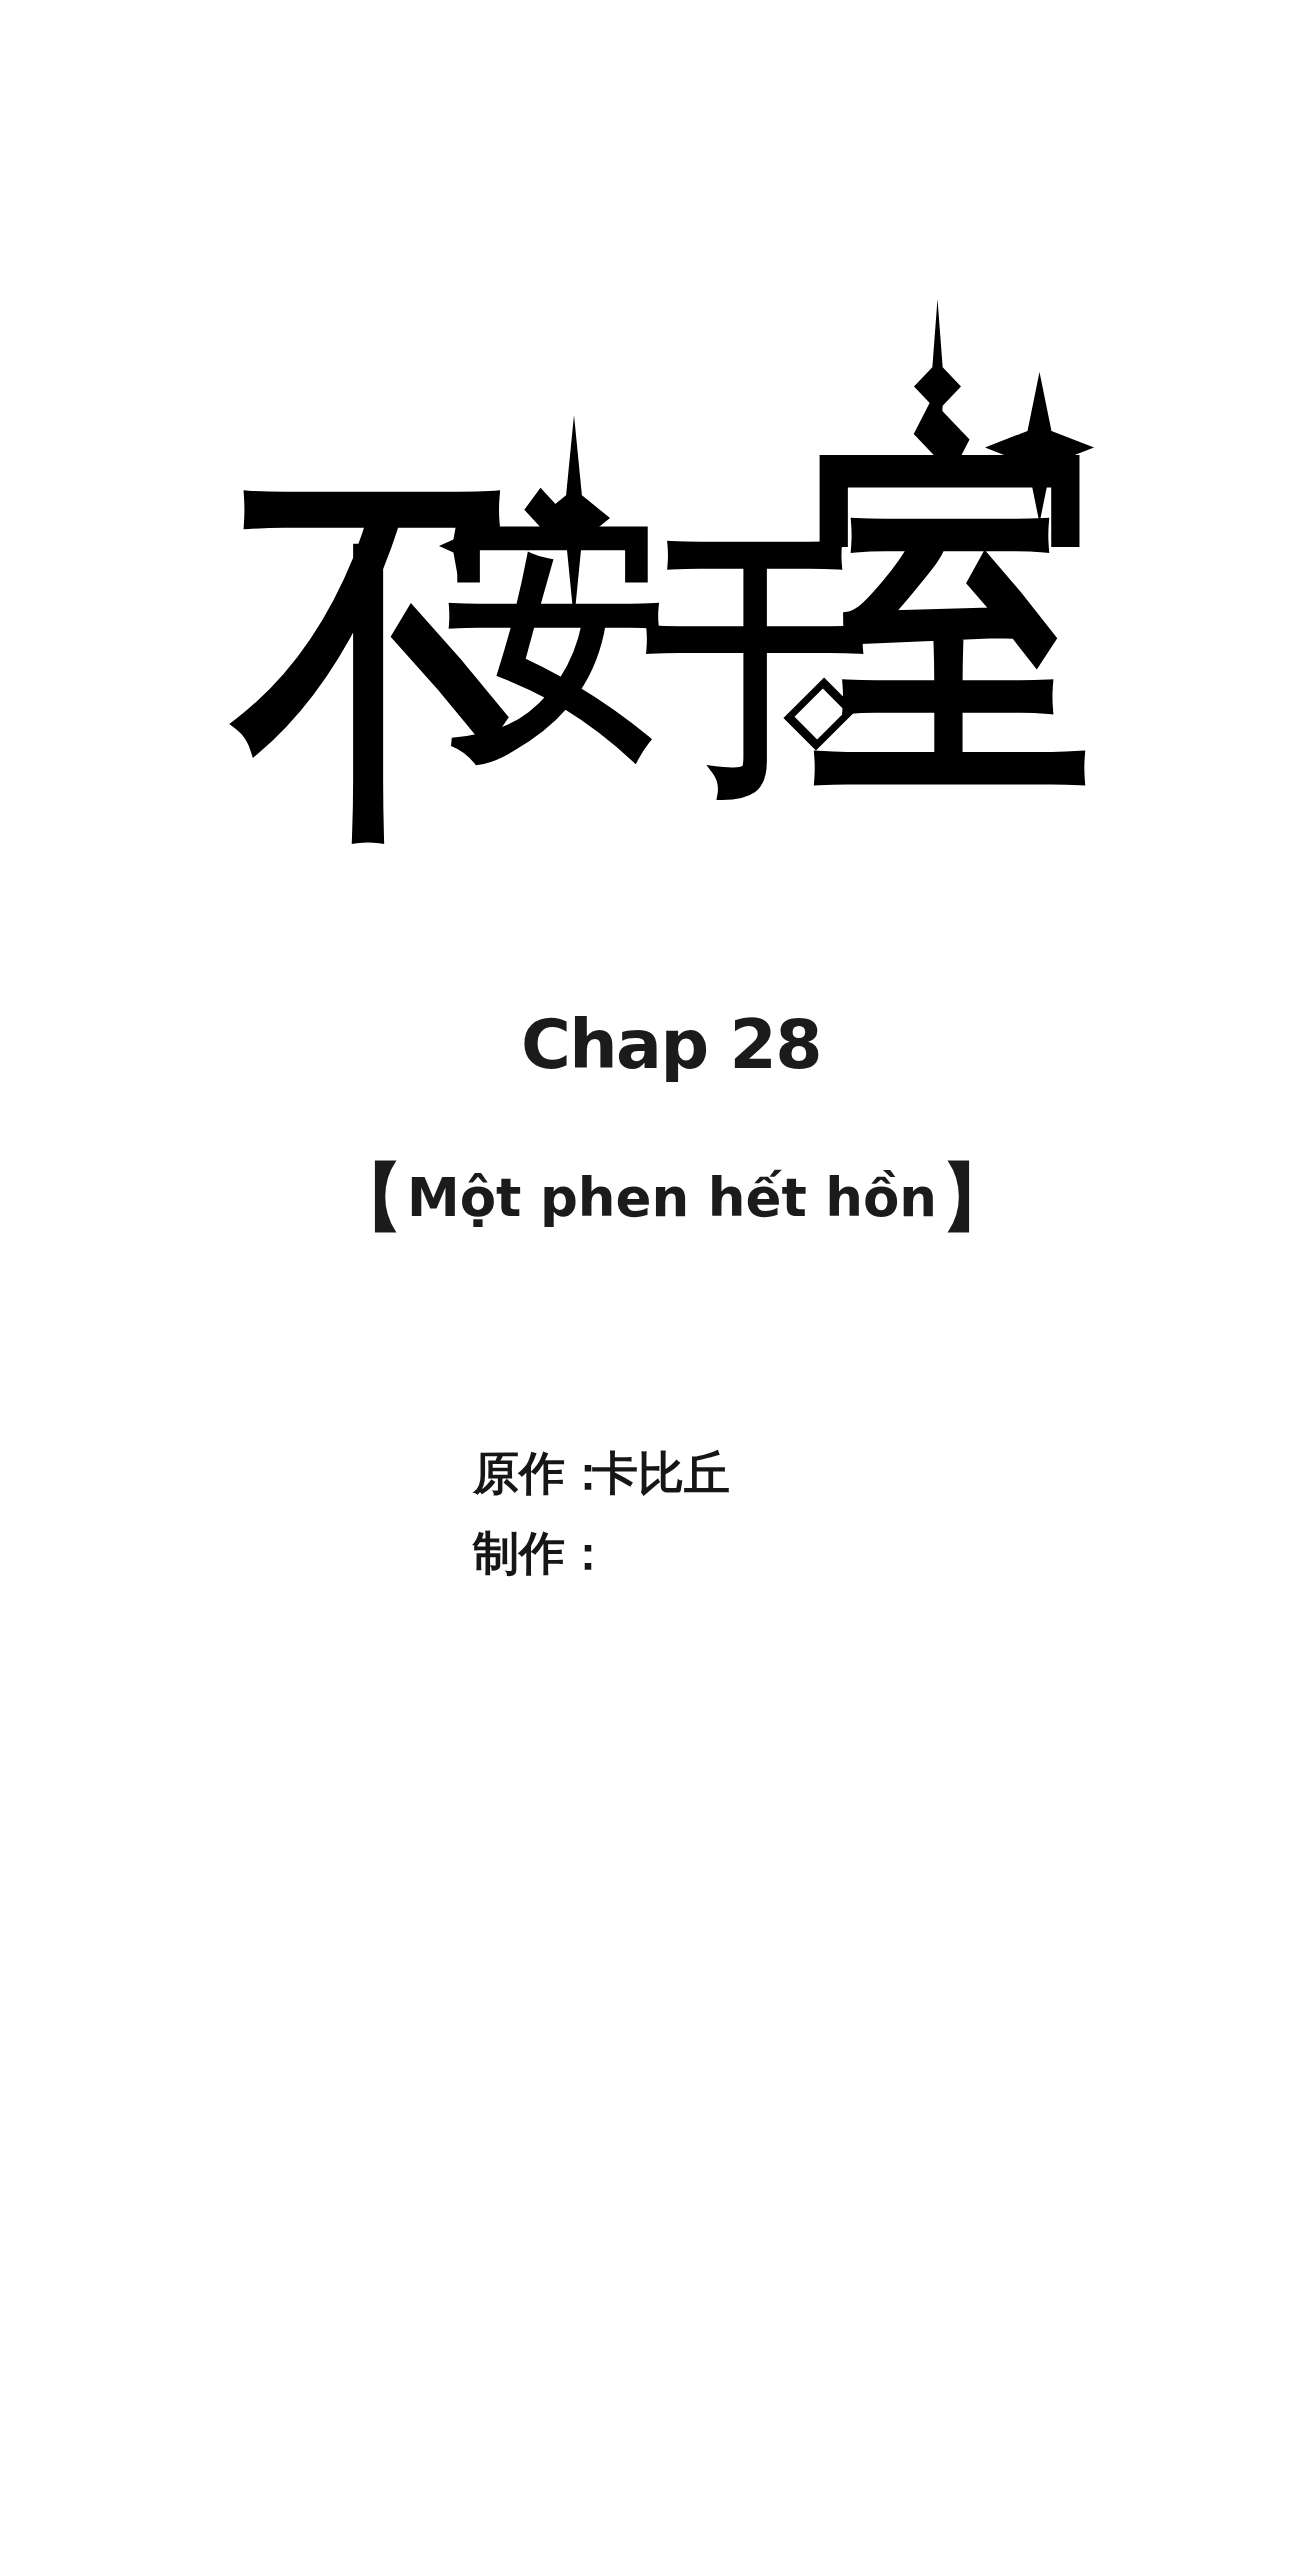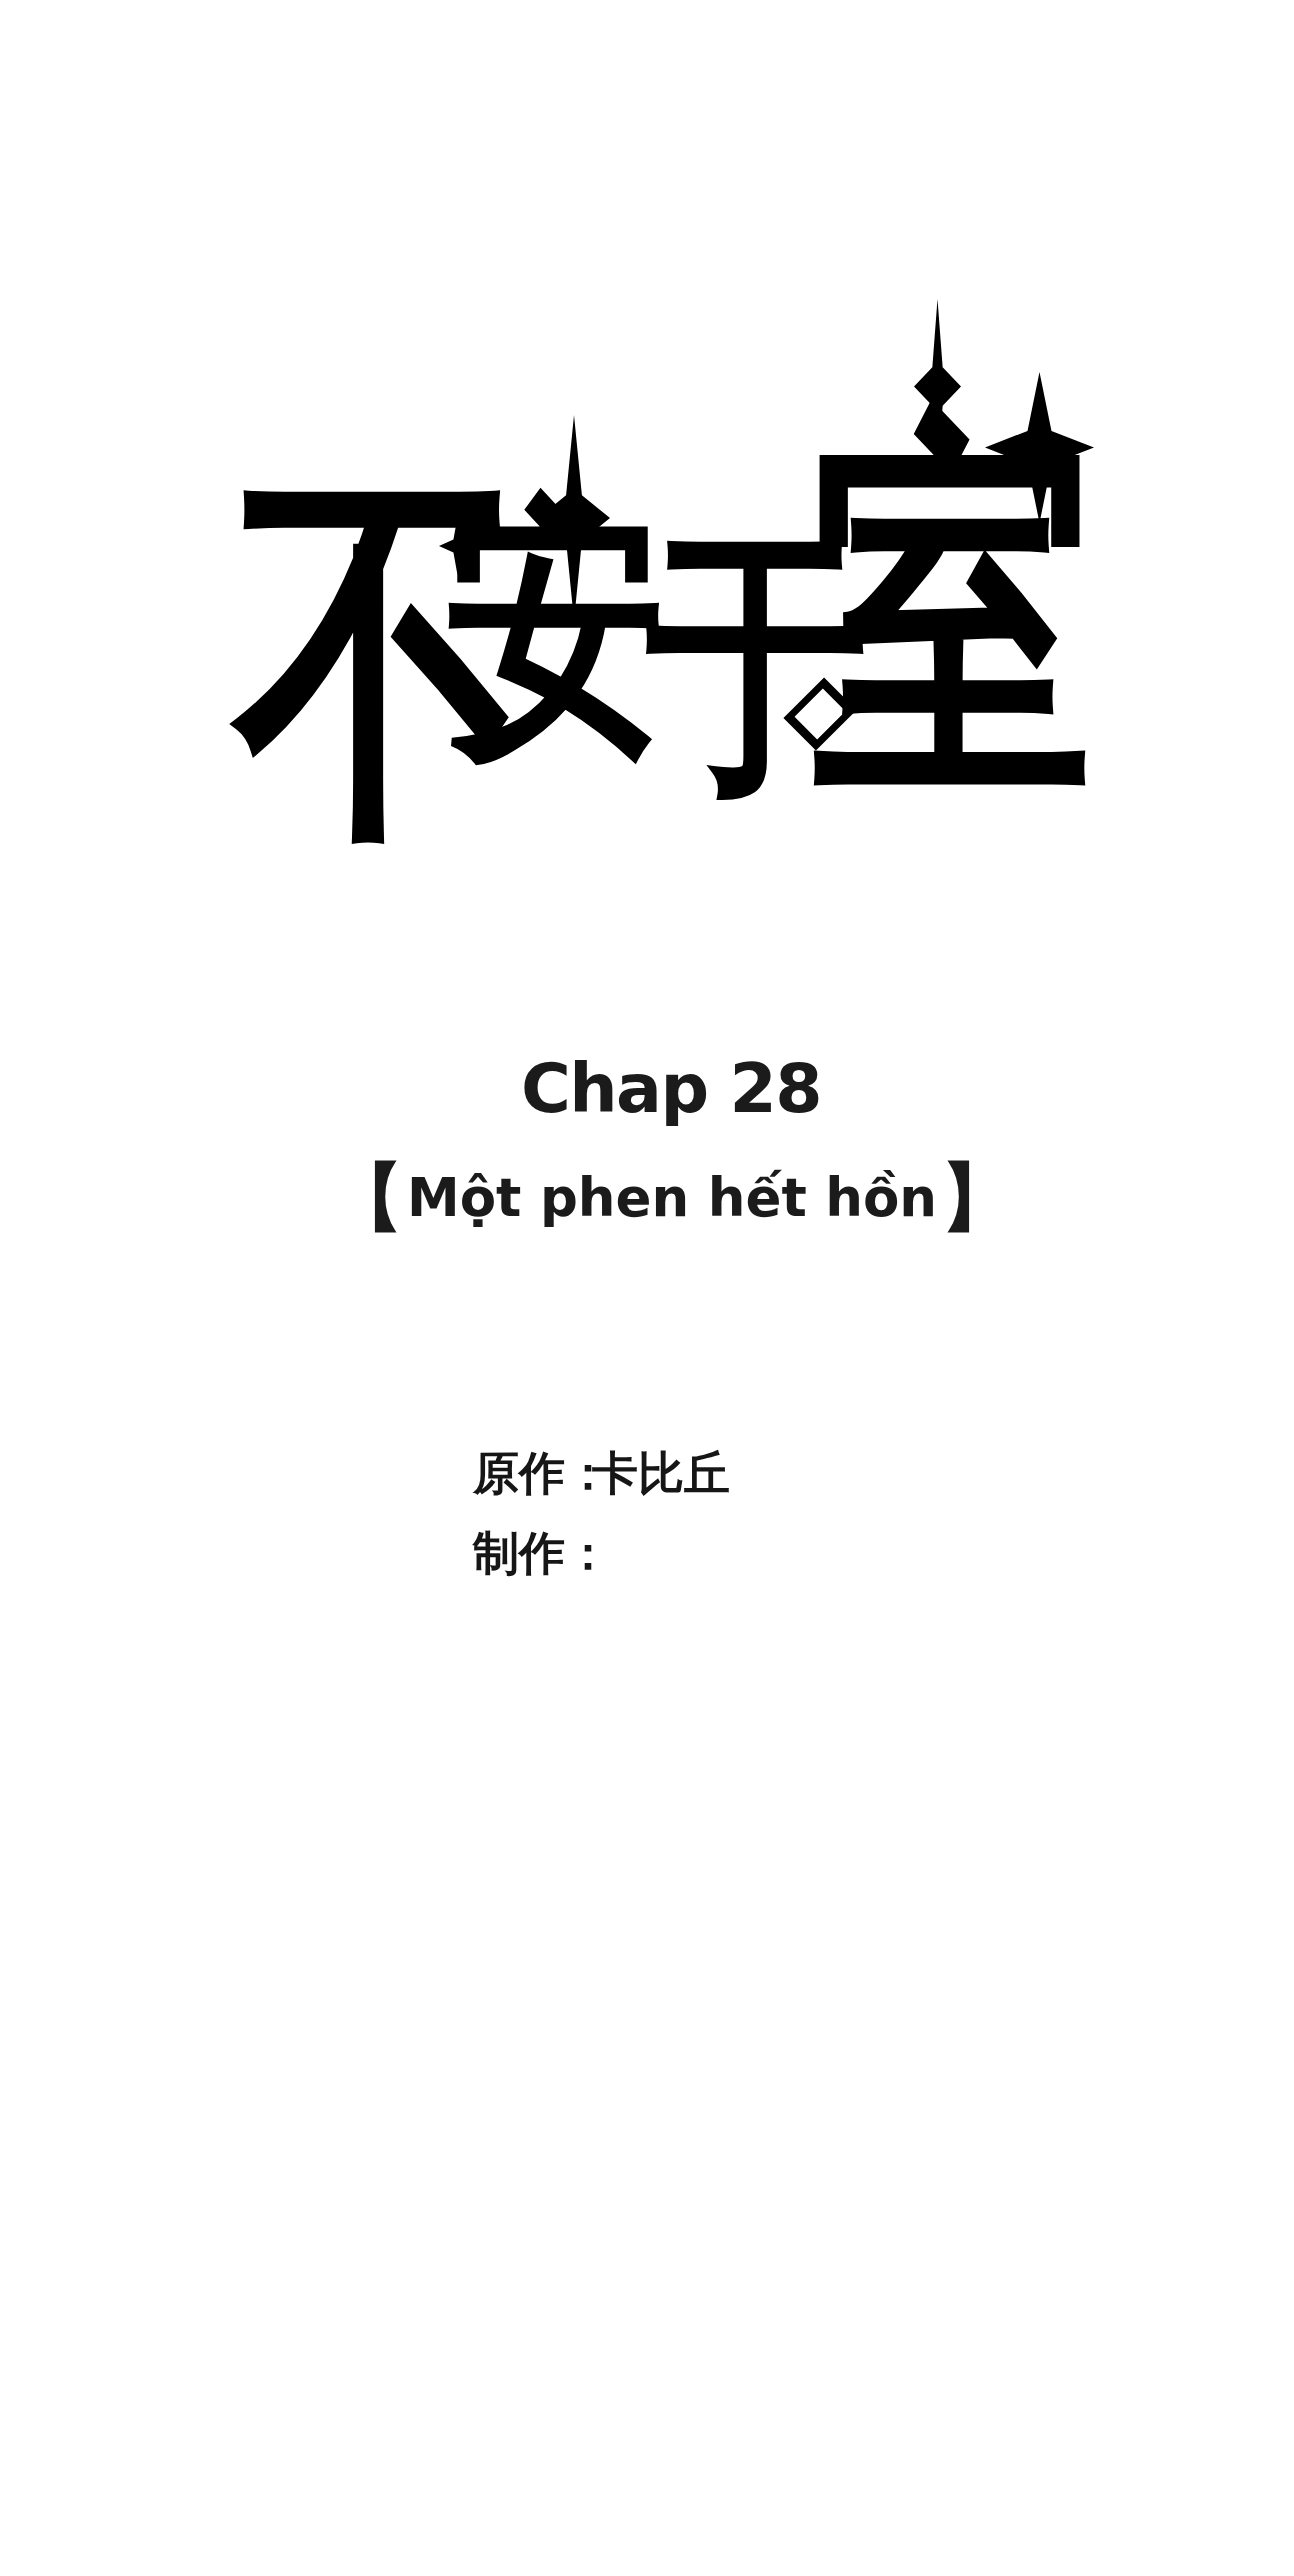--- a/index.html
+++ b/index.html
@@ -32,21 +32,21 @@
   .s-shi-thin{left:914px;top:299px;width:47px;height:175px;}
   .s-shi-big {left:985px;top:372px;width:109px;height:151px;}
   .diamond{
     position:absolute;left:797px;top:691px;width:32px;height:32px;
     border:7.2px solid #000;background:transparent;
     transform:rotate(45deg) scaleY(1.25);
   }
 
   
   .chap{
-    position:absolute;left:671px;top:1052px;transform:translateX(-50%);
+    position:absolute;left:671px;top:1008px;transform:translateX(-50%);
     font-size:68px;font-weight:700;letter-spacing:-1.6px;color:#1b1b1b;
     line-height:1.1;white-space:nowrap;
   }
   .chap-title{
     position:absolute;left:672px;top:1159px;transform:translateX(-50%);
     display:flex;align-items:center;color:#1b1b1b;white-space:nowrap;
   }
   .chap-title .bracket{font-size:74px;font-weight:700;line-height:1.05;}
   .chap-title .ttl{font-size:53px;font-weight:700;line-height:1.2;padding:0 3.2px;text-align:center;}
 

